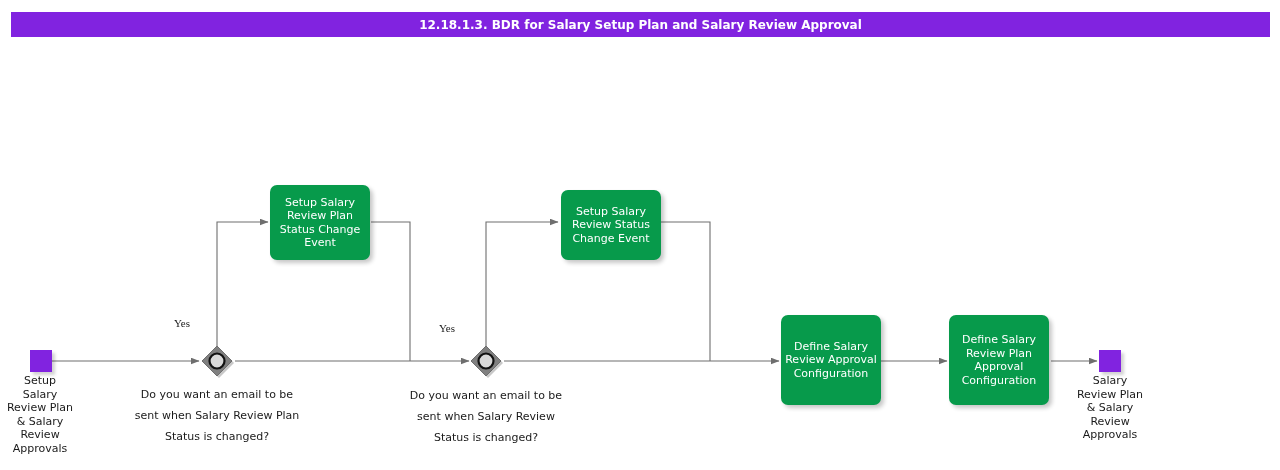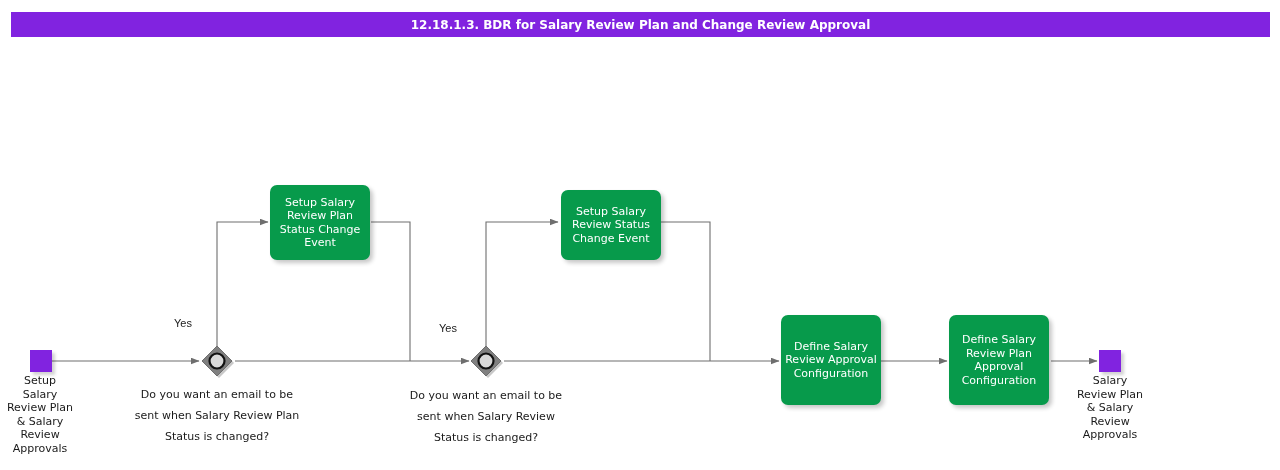--- a/index.html
+++ b/index.html
@@ -107,31 +107,31 @@
     color: #1a1a1a;
     font-family: "DejaVu Sans", sans-serif;
     white-space: pre-line;
   }
 
   
   .flow-label {
     position: absolute;
     font-size: 11px;
     color: #1a1a1a;
-    font-family: Liberation Sans, sans-serif;
+    font-family: Liberation Serif, serif;
     white-space: nowrap;
   }
 </style>
 </head>
 <body>
 
 <div id="canvas">
 
   <div id="title-bar">
-    <span class="title-text">12.18.1.3. BDR for Salary Review Plan and Change Review Approval</span>
+    <span class="title-text">12.18.1.3. BDR for Salary Setup Plan and Salary Review Approval</span>
   </div>
 
   <svg id="connectors" viewBox="0 0 1280 470" width="1280" height="470" xmlns="http://www.w3.org/2000/svg">
     <defs>
       <marker id="arrowhead" markerWidth="9" markerHeight="7" refX="8.5" refY="3.5" orient="auto" markerUnits="userSpaceOnUse">
         <polygon points="0 0, 9 3.5, 0 7" fill="#6e6e6e"></polygon>
       </marker>
     </defs>
 
     <g fill="none" stroke="#6e6e6e" stroke-width="1.1">

